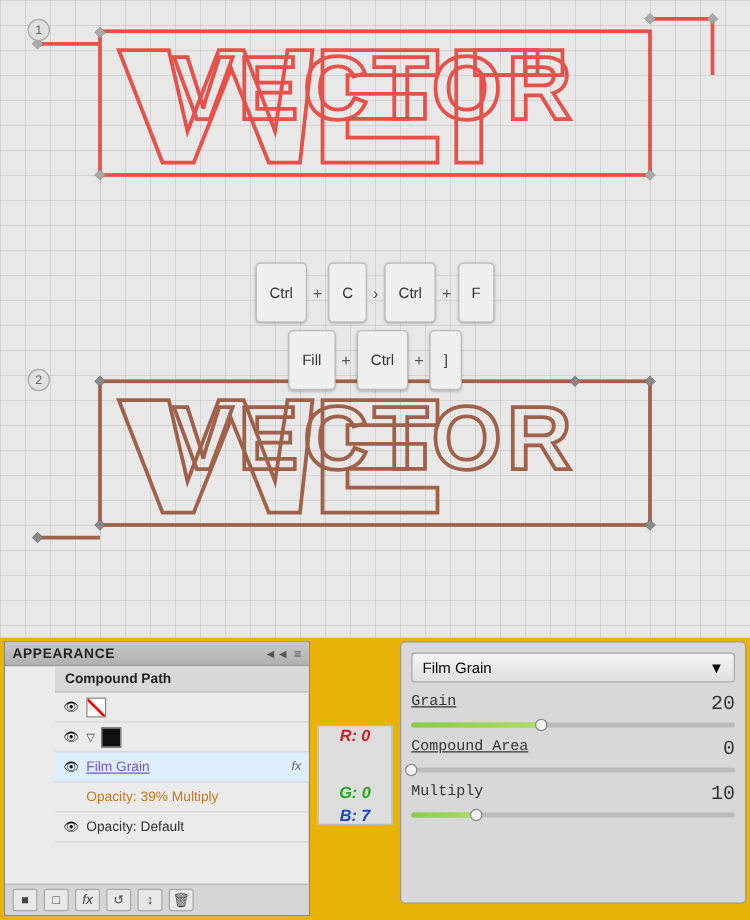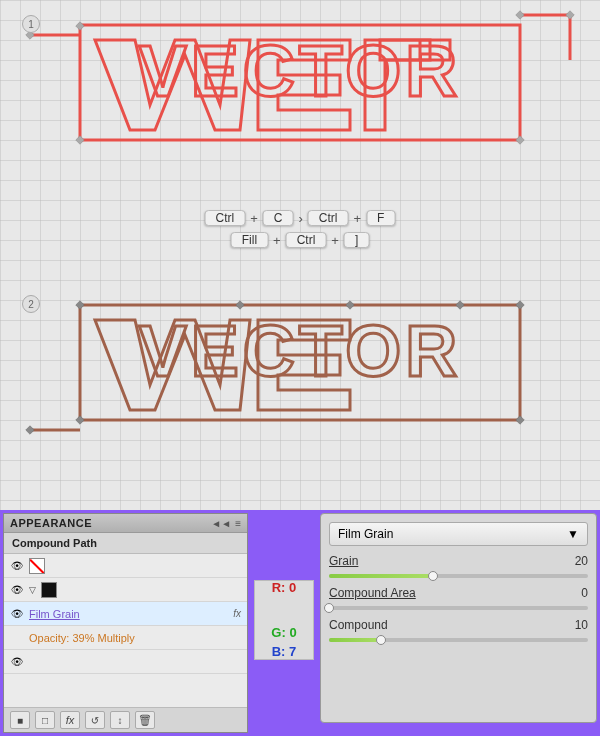--- a/index.html
+++ b/index.html
@@ -65,21 +65,21 @@
     .shortcut-row {
       display: flex;
       align-items: center;
       gap: 5px;
     }
 
     .key-btn {
       background: #f0f0f0;
       border: 1px solid #bbb;
       border-radius: 4px;
-      padding: 0 10px;
+      padding: 16px 10px;
       font-size: 12px;
       color: #333;
       box-shadow: 0 1px 2px rgba(0,0,0,0.2);
     }
 
     .key-symbol {
       color: #555;
       font-size: 13px;
     }
 
@@ -95,21 +95,21 @@
       align-items: center;
       justify-content: center;
       font-size: 10px;
       color: #666;
     }
 
     
     .bottom-panel {
       width: 600px;
       height: 226px;
-      background: #8b5cf6;
+      background: #eab308;
       display: flex;
       flex-direction: row;
       gap: 0;
     }
 
     
     .appearance-panel {
       width: 245px;
       height: 220px;
       background: #ebebeb;
@@ -138,20 +138,21 @@
     .panel-controls {
       display: flex;
       gap: 4px;
       font-size: 10px;
       color: #555;
     }
 
     .panel-content {
       flex: 1;
       overflow: hidden;
+      padding-left: 40px;
     }
 
     .appearance-header {
       background: #d8d8d8;
       padding: 4px 8px;
       font-size: 11px;
       font-weight: bold;
       color: #222;
       border-bottom: 1px solid #bbb;
     }
@@ -255,24 +256,25 @@
 
     
     .rgb-display {
       width: 60px;
       height: 80px;
       background: #ddd;
       margin: 3px;
       display: flex;
       flex-direction: column;
       align-items: center;
-      justify-content: flex-end;
+      justify-content: flex-start;
       gap: 4px;
       border: 1px solid #bbb;
       margin-top: 70px;
+      font-style: italic;
     }
 
     .rgb-label {
       font-size: 13px;
       font-weight: bold;
     }
     .rgb-label.r { color: #cc2222; }
     .rgb-label.g { color: #22aa22; margin-top: 26px; }
     .rgb-label.b { color: #2244cc; }
 
@@ -306,33 +308,34 @@
     .film-grain-row {
       display: flex;
       flex-direction: column;
       gap: 4px;
     }
 
     .film-grain-row-header {
       display: flex;
       justify-content: space-between;
       align-items: flex-start;
+      font-family: Liberation Mono, monospace;
     }
 
     .fg-label {
       font-size: 12px;
       color: #333;
     }
 
     .fg-label.underline {
       text-decoration: underline;
     }
 
     .fg-value {
-      font-size: 12px;
+      font-size: 16px;
       color: #333;
       min-width: 25px;
       text-align: right;
     }
 
     .slider-track {
       width: 100%;
       height: 4px;
       background: #bbb;
       border-radius: 2px;
@@ -493,20 +496,21 @@
         <span class="fx-badge">fx</span>
       </div>
 
       <div class="appearance-row">
         <span style="width:14px;display:inline-block"></span>
         <span class="row-label orange">Opacity: 39% Multiply</span>
       </div>
 
       <div class="appearance-row">
         <span class="eye-icon">👁</span>
+        <span class="row-label">Opacity: Default</span>
       </div>
     </div>
 
     <div class="panel-toolbar">
       <div class="toolbar-btn">■</div>
       <div class="toolbar-btn">□</div>
       <div class="toolbar-btn" style="font-style:italic; font-size:11px;">fx</div>
       <div class="toolbar-btn">↺</div>
       <div class="toolbar-btn">↕</div>
       <div class="toolbar-btn" style="font-size:11px;">🗑</div>
@@ -543,21 +547,21 @@
         <span class="fg-value">0</span>
       </div>
       <div class="slider-track">
         <div class="slider-fill-highlight"></div>
         <div class="slider-thumb slider-thumb-highlight"></div>
       </div>
     </div>
 
     <div class="film-grain-row">
       <div class="film-grain-row-header">
-        <span class="fg-label">Compound</span>
+        <span class="fg-label">Multiply</span>
         <span class="fg-value">10</span>
       </div>
       <div class="slider-track">
         <div class="slider-fill-intensity"></div>
         <div class="slider-thumb slider-thumb-intensity"></div>
       </div>
     </div>
 
   </div>
 

